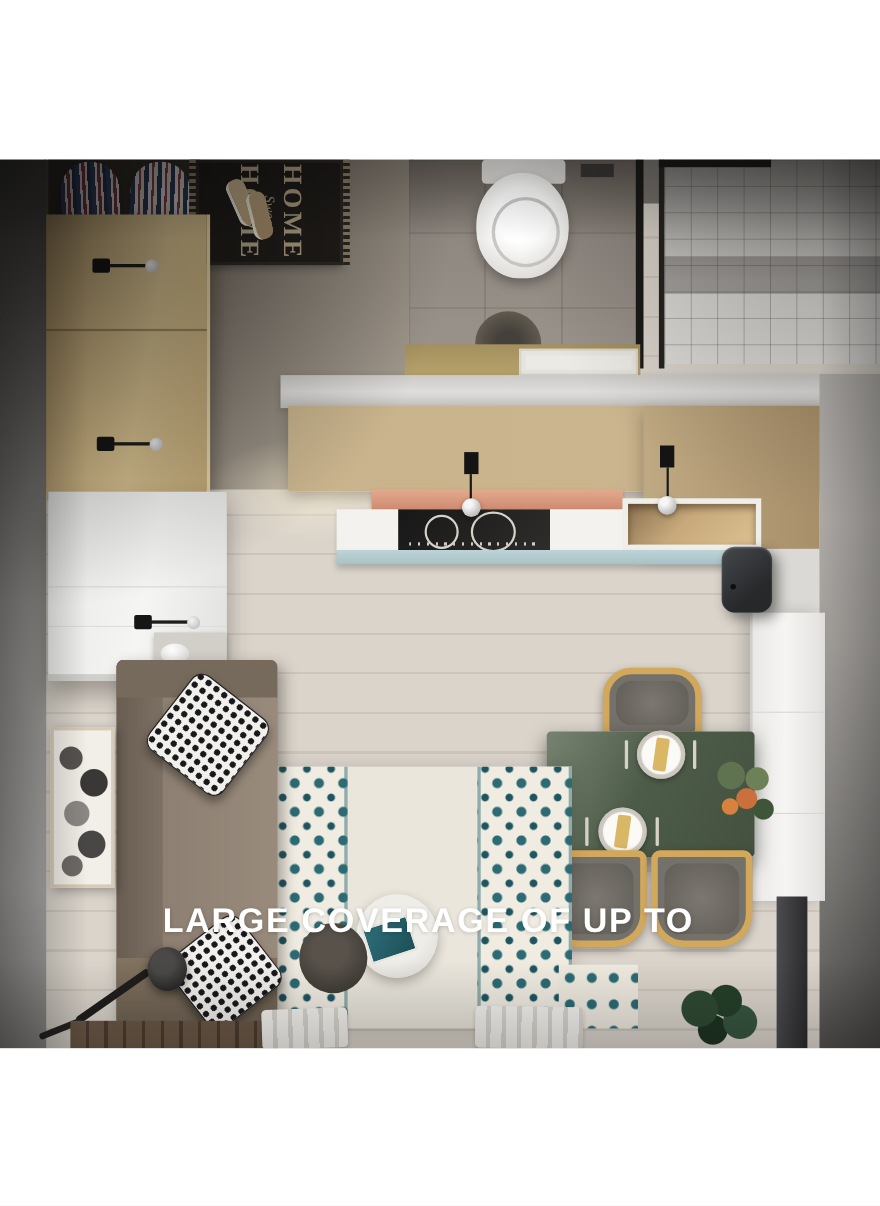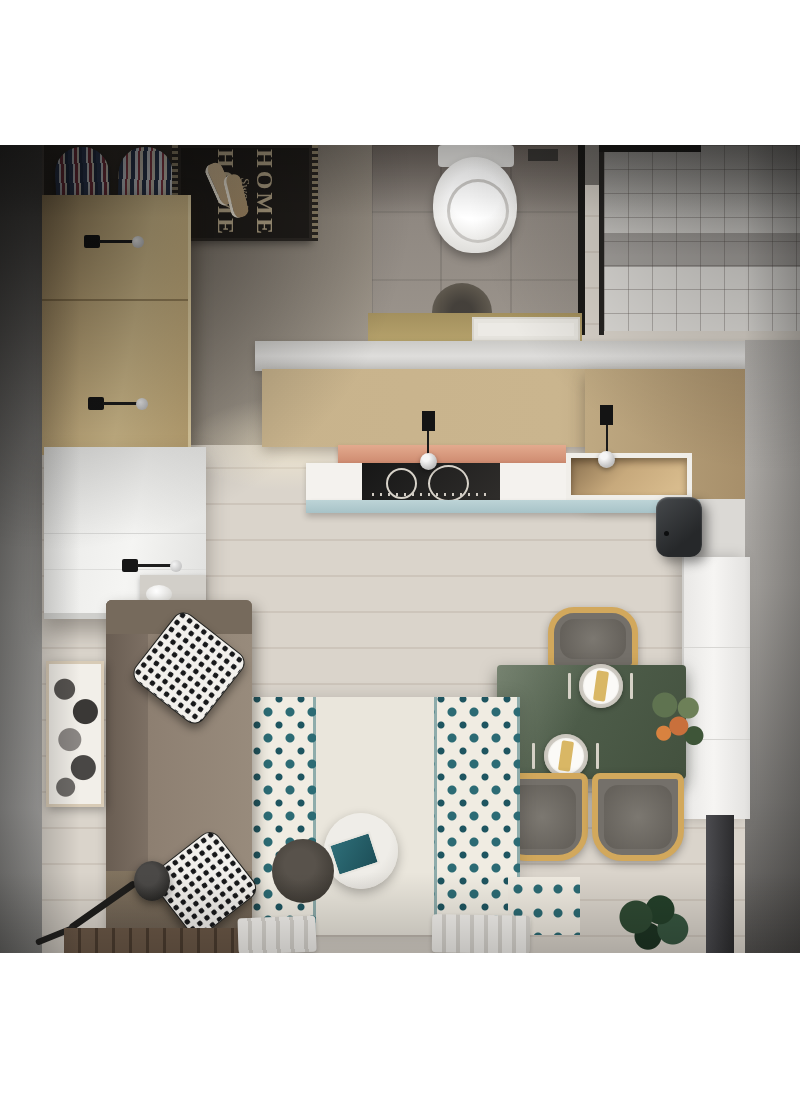--- a/index.html
+++ b/index.html
@@ -445,15 +445,16 @@
       <circle cx="350" cy="606" r="17" fill="#ffffff" opacity="0.55" filter="url(#b8)"></circle>
       <circle cx="402" cy="648" r="13" fill="#ffffff" opacity="0.45" filter="url(#b8)"></circle>
       <circle cx="430" cy="55" r="26" fill="#ffffff" opacity="0.25" filter="url(#b8)"></circle>
       <circle cx="520" cy="700" r="16" fill="#ffffff" opacity="0.30" filter="url(#b8)"></circle>
       <circle cx="608" cy="598" r="11" fill="#ffffff" opacity="0.50" filter="url(#b8)"></circle>
       <circle cx="648" cy="558" r="9" fill="#ffffff" opacity="0.50" filter="url(#b8)"></circle>
     </svg>
 
     
     
+    <div class="caption-line1">LARGE COVERAGE OF UP TO</div>
 
   </div>
 </div>
 
 </body></html>

